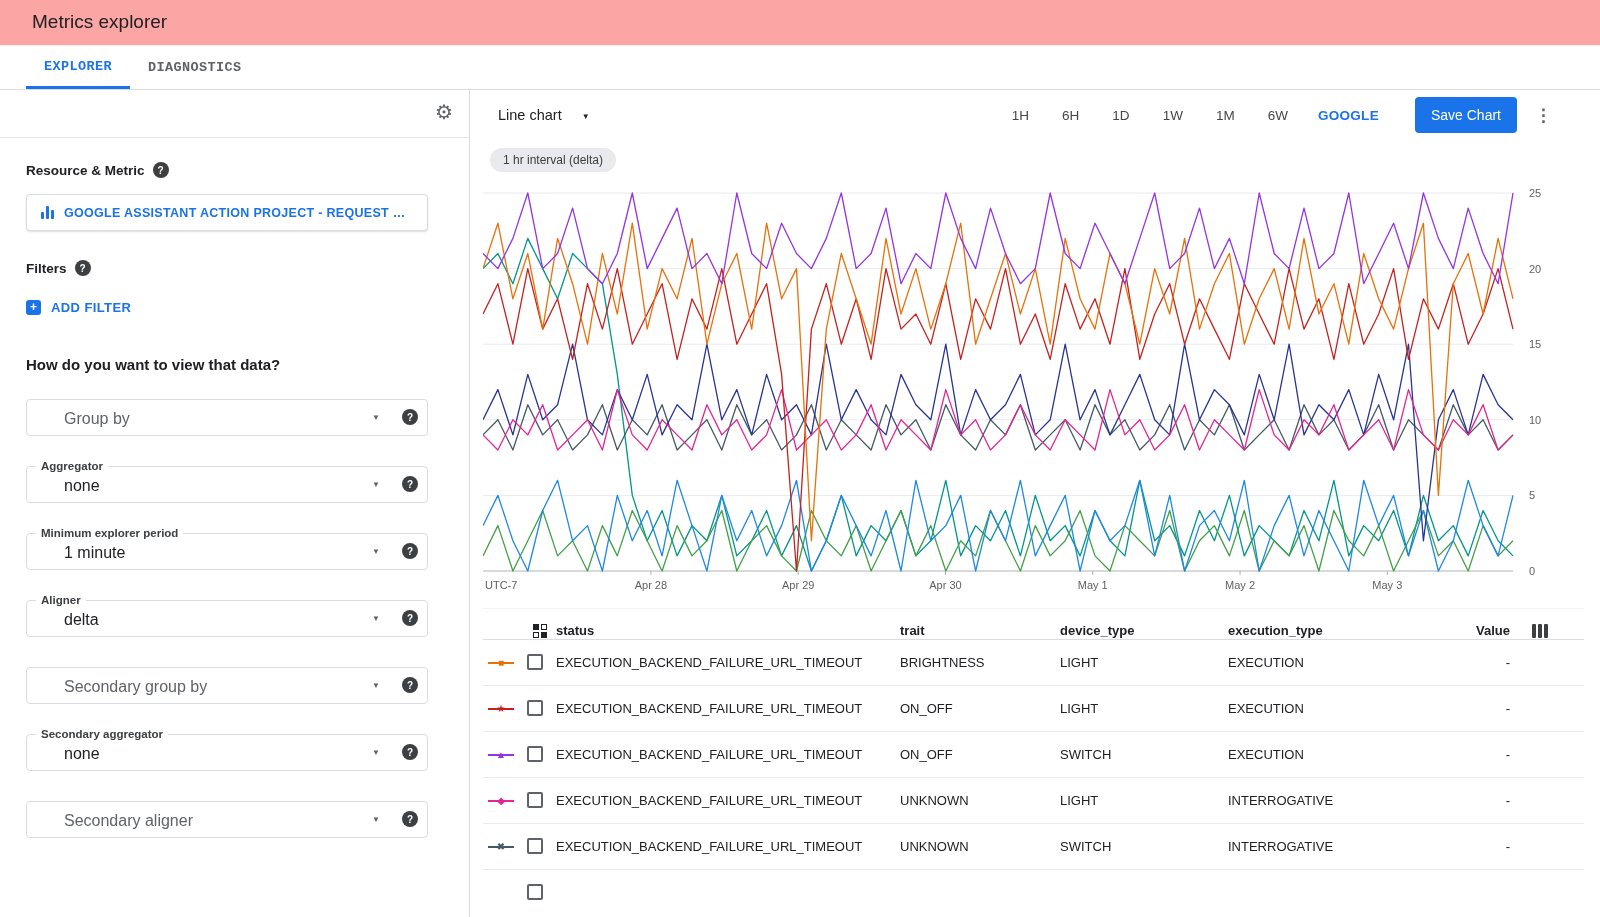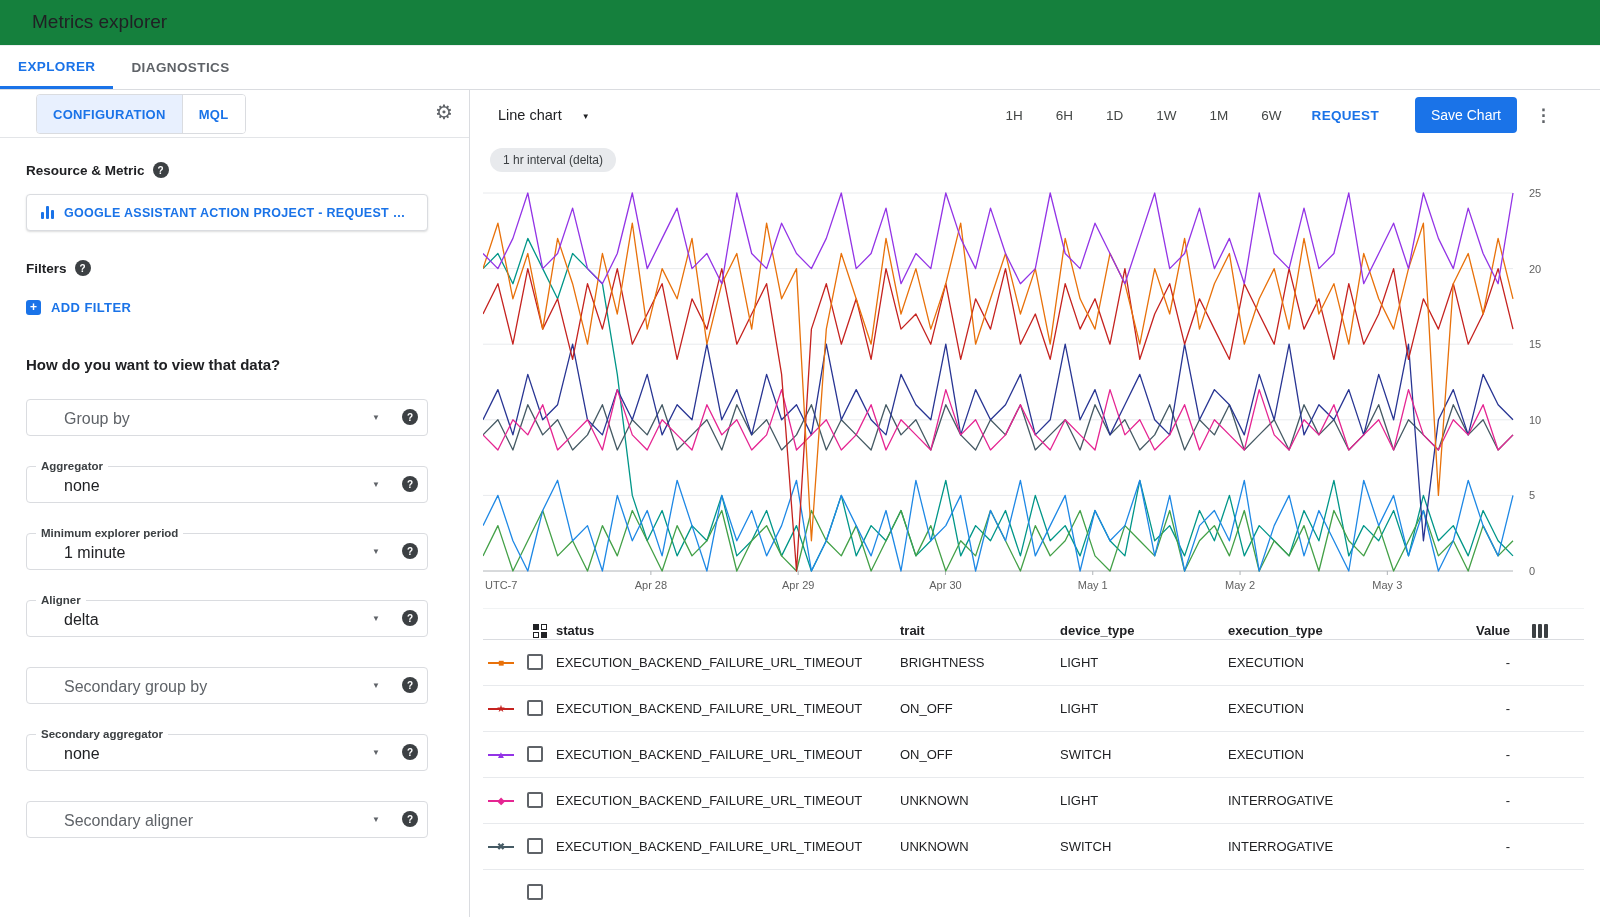--- a/index.html
+++ b/index.html
@@ -1,24 +1,24 @@
 <!DOCTYPE html>
 <html><head>
 <meta charset="utf-8">
 <style>
   *{box-sizing:border-box;}
   html,body{margin:0;padding:0;}
   body{width:1600px;height:917px;position:relative;overflow:hidden;background:#fff;color:#202124;font-family:"Liberation Sans",sans-serif;}
 
   
-  .app-header{position:absolute;top:0;left:0;right:0;height:46px;background:#15803d;border-bottom:1px solid #eceff1;}
+  .app-header{position:absolute;top:0;left:0;right:0;height:46px;background:#fca5a5;border-bottom:1px solid #eceff1;}
   .app-title{position:absolute;left:32px;top:11px;font-size:19px;color:#202124;}
 
   
-  .tab-bar{position:absolute;top:46px;left:0;right:0;height:44px;border-bottom:1px solid #dadce0;display:flex;align-items:stretch;background:#fff;}
+  .tab-bar{position:absolute;top:46px;left:0;right:0;height:44px;border-bottom:1px solid #dadce0;display:flex;align-items:stretch;padding-left:26px;background:#fff;font-family:Liberation Mono, monospace;}
   .tab{display:flex;align-items:center;padding:0 18px;font-size:13.5px;font-weight:bold;letter-spacing:.4px;color:#5f6368;cursor:pointer;}
   .tab.active{color:#1a73e8;border-bottom:3px solid #1a73e8;}
 
   
   .config-panel{position:absolute;top:90px;left:0;width:470px;bottom:0;border-right:1px solid #dadce0;background:#fff;overflow:hidden;}
   .mode-row{position:absolute;top:0;left:0;width:100%;height:48px;border-bottom:1px solid #e3e5e8;}
   .mode-toggle{position:absolute;left:36px;top:4px;display:flex;height:40px;border:1px solid #dadce0;border-radius:4px;overflow:hidden;background:#fff;}
   .mode-btn{display:flex;align-items:center;padding:0 16px;font-size:13px;font-weight:bold;letter-spacing:.3px;color:#1a73e8;background:#fff;cursor:pointer;}
   .mode-btn.active{background:#e8f0fe;}
   .mode-btn + .mode-btn{border-left:1px solid #dadce0;}
@@ -90,24 +90,20 @@
   <div class="app-title">Metrics explorer</div>
 </div>
 
 <div class="tab-bar">
   <div class="tab active">EXPLORER</div>
   <div class="tab">DIAGNOSTICS</div>
 </div>
 
 <div class="config-panel">
   <div class="mode-row">
-    <div class="mode-toggle">
-      <div class="mode-btn active">CONFIGURATION</div>
-      <div class="mode-btn">MQL</div>
-    </div>
     <div class="gear-icon">⚙</div>
   </div>
   <div class="panel-body">
     <div class="sec-label" id="resource-label">
       <span>Resource &amp; Metric</span>
       <span class="help-circle">?</span>
     </div>
     <div class="resource-btn">
       <span class="bar-chart-icon">
           <i style="height:7px"></i>
@@ -181,21 +177,21 @@
     </div>
     <div class="spacer"></div>
     <div id="time-ranges">
         <span class="range-btn">1H</span>
         <span class="range-btn">6H</span>
         <span class="range-btn">1D</span>
         <span class="range-btn">1W</span>
         <span class="range-btn">1M</span>
         <span class="range-btn">6W</span>
       </div>
-    <div class="custom-btn">REQUEST</div>
+    <div class="custom-btn">GOOGLE</div>
     <button class="save-btn">Save Chart</button>
     <div class="dots-icon">⋮</div>
   </div>
   <div class="chip">1 hr interval (delta)</div>
   <div class="chart-wrap">
     <svg id="chart-svg" width="1090" height="415">
         <line x1="0" x2="1030" y1="388" y2="388" stroke="#b0b4b8" stroke-width="1"></line>
         <text x="1046" y="392" font-size="11" fill="#616161">0</text>
         <line x1="0" x2="1030" y1="312.4" y2="312.4" stroke="#e8eaed" stroke-width="1"></line>
         <text x="1046" y="316.4" font-size="11" fill="#616161">5</text>

